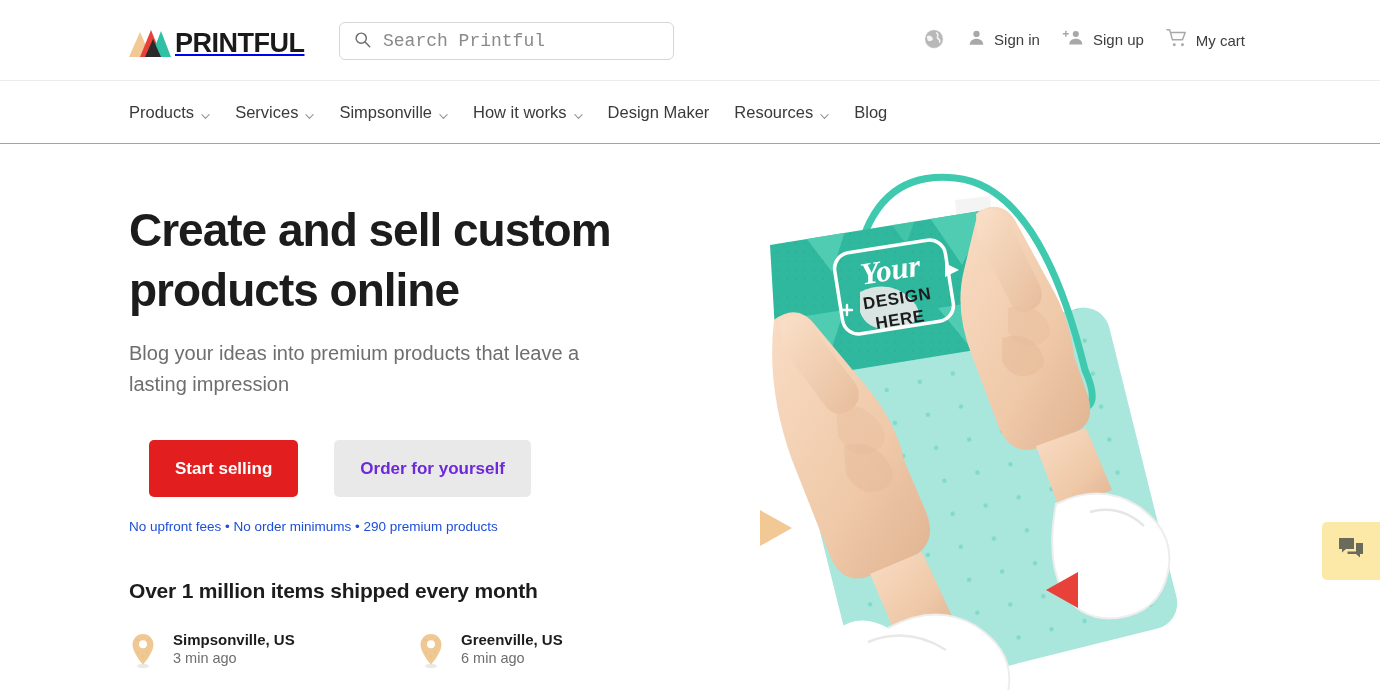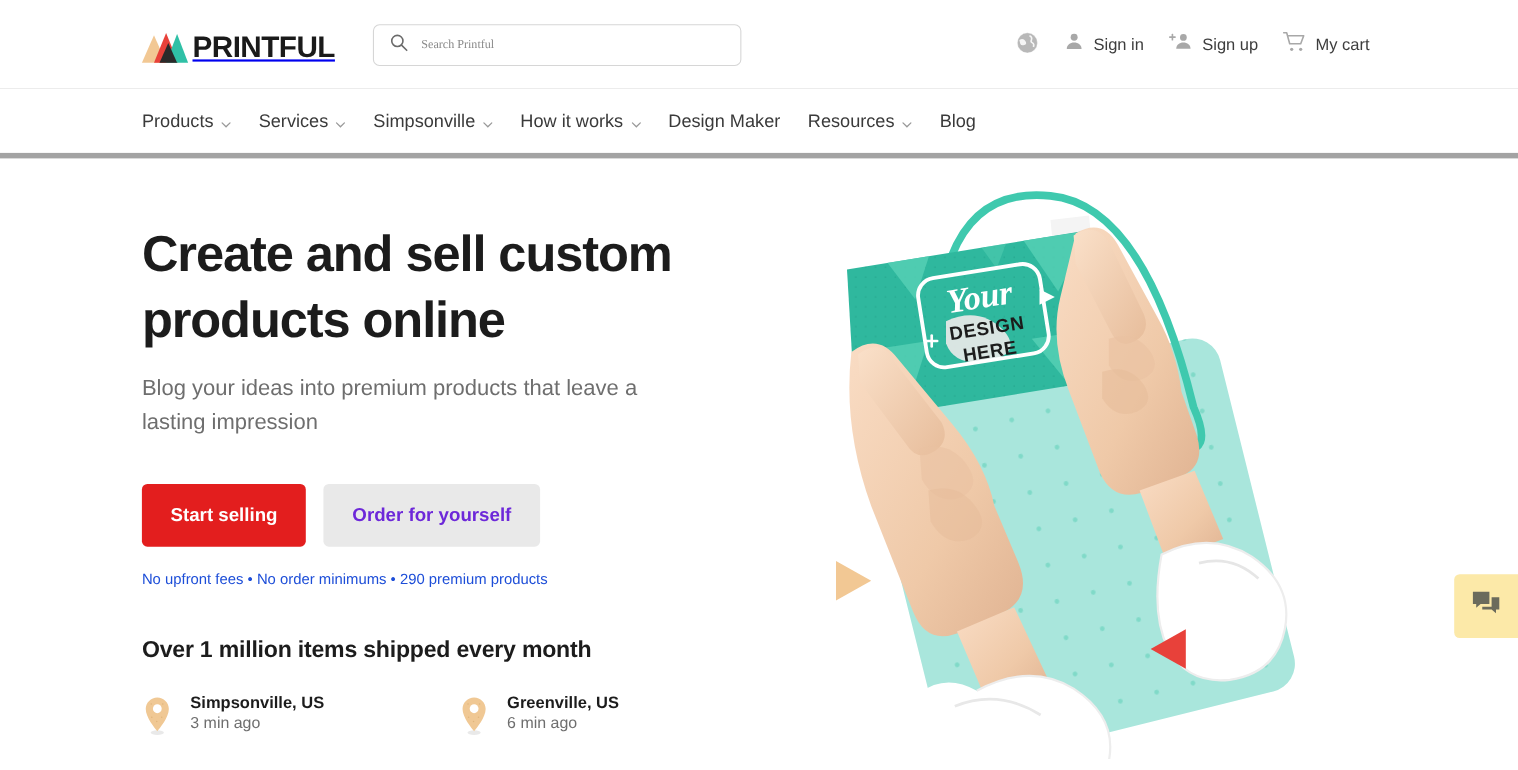--- a/index.html
+++ b/index.html
@@ -38,38 +38,38 @@
   .search-box {
     position: absolute; left: 339px; top: 22px;
     width: 335px; height: 38px;
     border: 1px solid #d6d6d6; border-radius: 6px;
     background: #fff;
     display: flex; align-items: center; padding: 0 14px;
   }
   .search-box svg { flex: none; margin-right: 12px; }
   .search-input {
     border: none; outline: none; background: transparent;
-    font-family: Liberation Serif, serif;
-    font-size: 11px; color: #b91c1c; width: 100%;
+    font-family: Liberation Mono, monospace;
+    font-size: 18px; color: #b91c1c; width: 100%;
   }
   .search-input::placeholder { color: #8a8a8a; }
 
   .header-actions {
     position: absolute; right: 135px; top: 28px;
     display: flex; align-items: flex-start; gap: 22px;
   }
   .hact { display: flex; align-items: center; gap: 8px; cursor: pointer; }
   .hact-label { font-size: 15px; color: #3d3d3d; }
 
   
   .nav {
     position: absolute; top: 81px; left: 0;
     width: 1380px; height: 63px;
     background: #ffffff;
-    border-bottom: 5px solid #a3a3a3;
+    border-bottom: 1px solid #a3a3a3;
     display: flex; align-items: center;
     padding-left: 129px;
   }
   .nav-item {
     display: flex; align-items: center; gap: 7px;
     margin-right: 25px; cursor: pointer;
   }
   .nav-label { font-size: 16.5px; color: #3a3a3a; }
   .chev { width: 9px; height: 9px; position: relative; top: -1px; }
 
@@ -82,21 +82,21 @@
   .hero-sub {
     margin-top: 18px;
     font-size: 20px; line-height: 31px; color: #6e6e6e; max-width: 470px;
   }
   .cta-row { margin-top: 40px; display: flex; gap: 16px; }
   .btn {
     border: none; border-radius: 5px; cursor: pointer;
     font-family: "Liberation Sans", sans-serif;
     font-size: 17px; font-weight: bold;
     padding: 14px 26px; height: 57px;
-    display: flex; align-items: center; justify-content: center;
+    display: flex; align-items: center; justify-content: center; margin-left: 20px;
   }
   .btn-primary { background: #E31E1E; color: #ffffff; }
   .btn-secondary { background: #e9e9e9; color: #6d28d9; }
   .tagline { margin-top: 22px; font-size: 13.5px; color: #1d4ed8; }
 
   .shipped-title {
     margin-top: 45px;
     font-size: 21px; font-weight: bold; color: #1c1c1c; letter-spacing: -0.2px;
   }
   .loc-row { margin-top: 28px; display: flex; gap: 0; }

